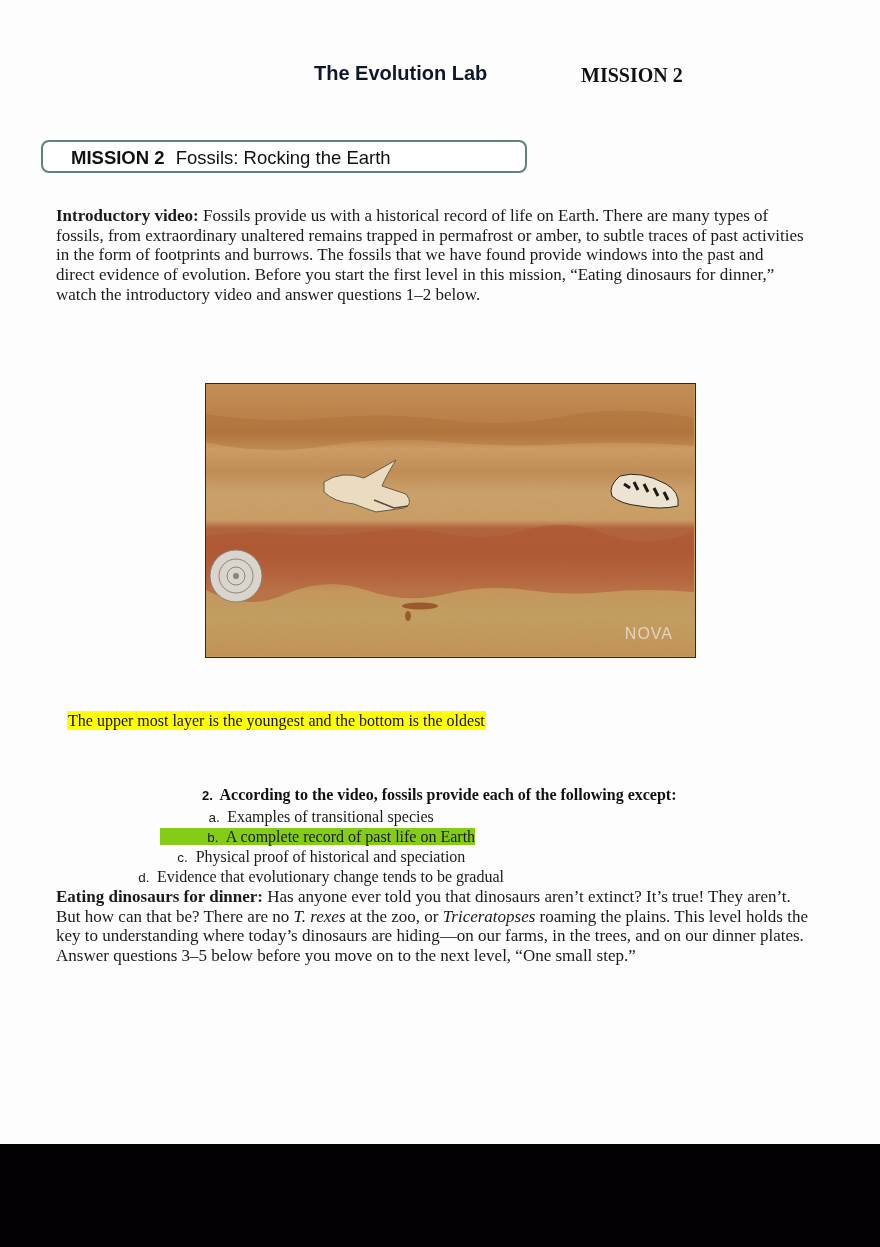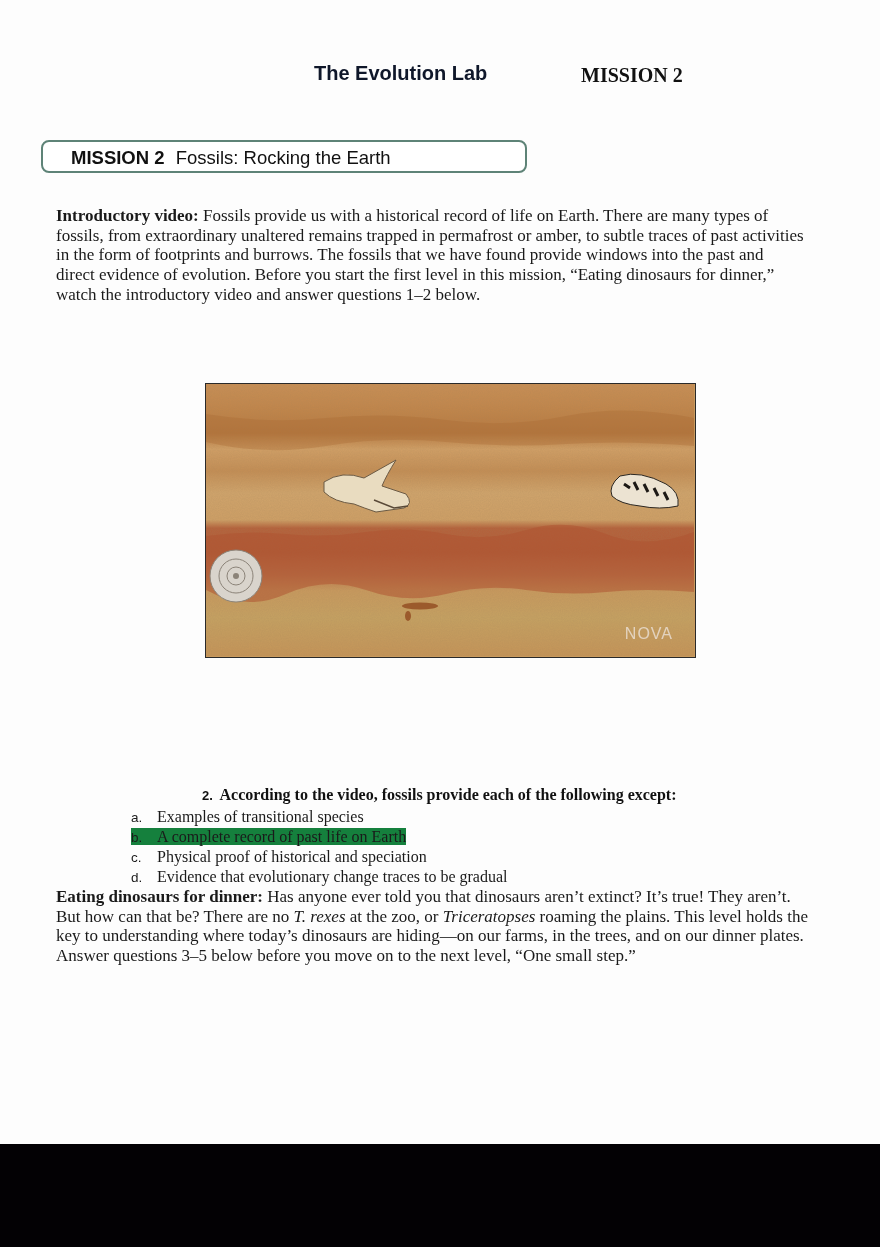--- a/index.html
+++ b/index.html
@@ -56,26 +56,26 @@
     background: #c89a5e;
     margin-left: 10px;
   }
 
   .answer {
     position: absolute; left: 67px; top: 711px;
     font-size: 16px; line-height: 19px; background: #ffff00; color: #111;
     padding: 0 1px;
   }
 
-  .options { position: absolute; left: 131px; top: 807px; }
+  .options { position: absolute; left: 131px; top: 807px; text-align: center; }
   .opt { position: relative; height: 20px; font-size: 16px; line-height: 19px; white-space: nowrap; }
   .opt .letter {
     display: inline-block; width: 26px; font-family: "Liberation Sans", sans-serif; font-size: 13.5px;
   }
-  .opt .hl { background: #15803d; }
+  .opt .hl { background: #84cc16; padding-left: 40px; }
 </style>
 </head>
 <body>
 
 <div class="page">
 
   <div class="hdr-title">The Evolution Lab</div>
   <div class="hdr-mission">MISSION 2</div>
 
   <div class="mission-box">
@@ -138,29 +138,30 @@
       </g>
 
       <g transform="translate(200,222)">
         <ellipse cx="14" cy="0" rx="18" ry="3.5" fill="#9b5a2c"></ellipse>
         <ellipse cx="2" cy="10" rx="3" ry="5" fill="#9b5a2c"></ellipse>
       </g>
     </svg>
     <div style="position:absolute; right:22px; bottom:14px; font-family:'Liberation Sans',sans-serif; font-size:16px; letter-spacing:1px; color:#e9ddd0; opacity:0.85;">NOVA</div>
   </div>
 
+  <div class="answer">The upper most layer is the youngest and the bottom is the oldest</div>
 
   <div class="q" style="top:785px;text-align:center;">
     <span class="qnum">2.</span><span>According to the video, fossils provide each of the following except:</span>
   </div>
 
   <div class="options">
     <div class="opt"><span class="letter">a.</span><span>Examples of transitional species</span></div>
     <div class="opt"><span class="hl"><span class="letter">b.</span><span>A complete record of past life on Earth</span></span></div>
     <div class="opt"><span class="letter">c.</span><span>Physical proof of historical and speciation</span></div>
-    <div class="opt"><span class="letter">d.</span><span>Evidence that evolutionary change traces to be gradual</span></div>
+    <div class="opt"><span class="letter">d.</span><span>Evidence that evolutionary change tends to be gradual</span></div>
   </div>
 
   <div class="para" style="top:887px; width:760px;"><b>Eating dinosaurs for dinner:</b><span> Has anyone ever told you that dinosaurs aren’t extinct? It’s true! They aren’t. But how can that be? There are no </span><i>T. rexes</i><span> at the zoo, or </span><i>Triceratopses</i><span> roaming the plains. This level holds the key to understanding where today’s dinosaurs are hiding—on our farms, in the trees, and on our dinner plates. Answer questions 3–5 below before you move on to the next level, “One small step.”</span></div>
 
 </div>
 
 <div class="bottom-bar"></div>
 
 </body></html>

